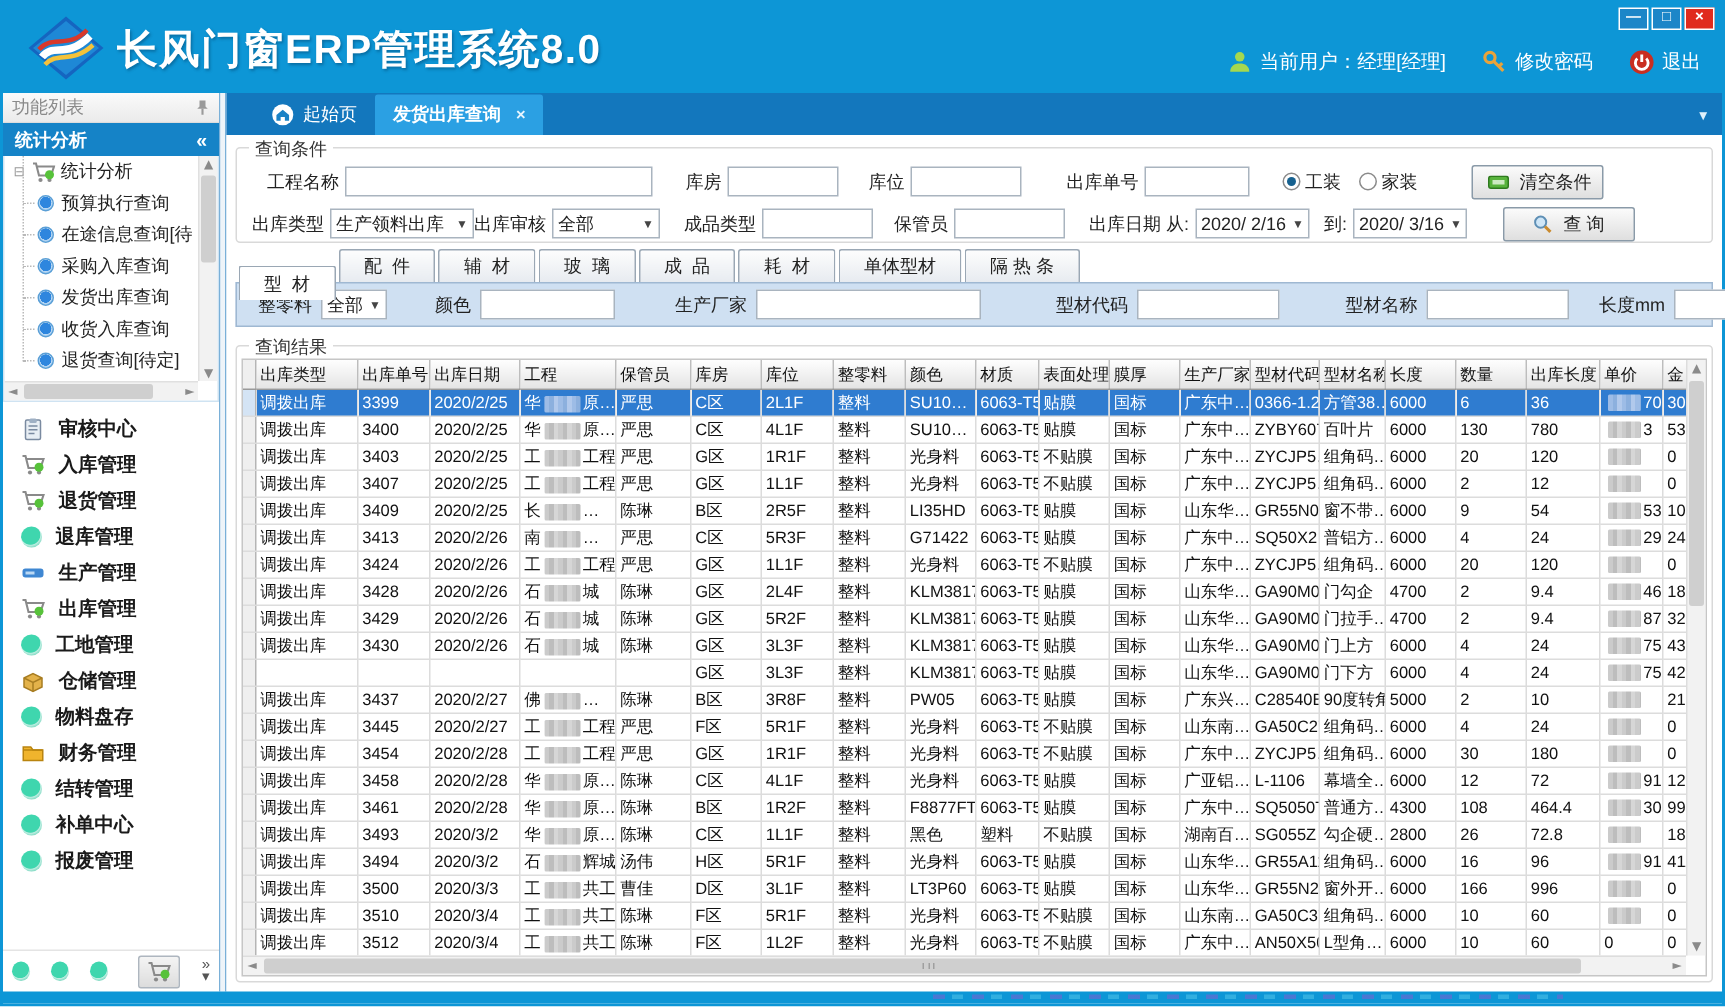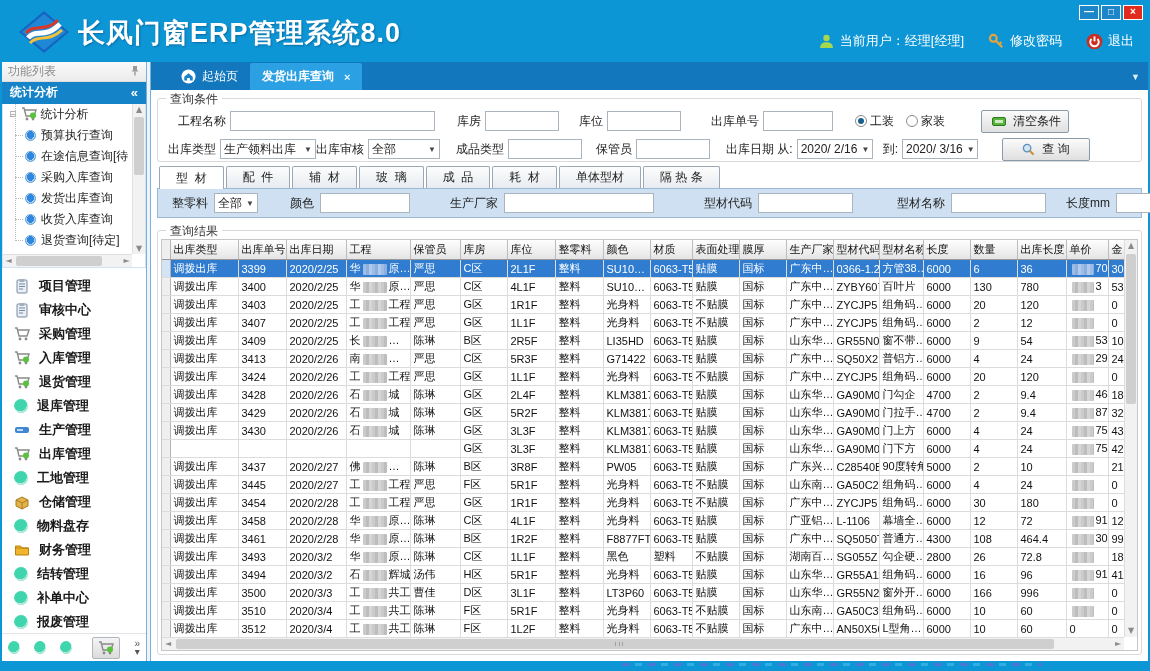--- a/index.html
+++ b/index.html
@@ -102,21 +102,21 @@
     border-radius:50%; background:#17618f; }
   .btn { height:23px; padding:0 10px; background:linear-gradient(#fbfbfb,#dfdfdf);
     border:1px solid #8a9aa8; border-radius:2px; font-size:12px; color:#222; display:inline-flex;
     align-items:center; gap:7px; cursor:pointer; font-family:inherit; }
 
   .mtabs { margin-top:6px; display:flex; align-items:flex-end; height:20px; flex:0 0 auto;
     padding-left:2px; }
   .mtab { border:1px solid #9aa7b4; border-bottom:none; background:linear-gradient(#fdfdfd,#e7ebf0);
     font-size:12px; color:#222; padding:2px 16px; margin-right:2px; border-radius:2px 2px 0 0;
     cursor:pointer; white-space:pre; }
-  .mtab.active { background:#fff; position:relative; top:1px; padding-top:3px; }
+  .mtab.active { background:#fff; position:relative; top:12px; padding-top:3px; }
   .filterbar { height:30px; background:#cfe0f2; border:1px solid #9fb8d2; display:flex;
     align-items:center; font-size:12px; color:#222; padding-left:14px; gap:6px; flex:0 0 auto;
     white-space:nowrap; }
 
   .rbox { margin-top:12px; flex:1 1 auto; padding:8px 3px 3px 3px; min-height:0;
     display:flex; flex-direction:column; }
   .tablewrap { position:relative; flex:1 1 auto; min-height:0; overflow:hidden;
     border:1px solid #c6c6c6; }
   .gridview { position:absolute; left:0; top:0; right:13px; bottom:13px; overflow:hidden; }
   table.grid { border-collapse:collapse; table-layout:fixed; width:970px; font-size:11px; }
@@ -274,41 +274,21 @@
       </div>
       <div class="sb-menu" id="sb-menu">
           <div class="menu-item">
             <span class="micon">
               <svg viewBox="0 0 16 16">
                 <rect x="3" y="2" width="10" height="13" rx="1" fill="#e8eef4" stroke="#7a8aa0"></rect>
                 <rect x="5.5" y="1" width="5" height="3" rx="1" fill="#9fb0c4"></rect>
                 <path d="M5 6h6M5 8.5h6M5 11h4" stroke="#7a8aa0" stroke-width="1"></path>
               </svg>
             </span>
-            <span>项目管理</span>
-          </div>
-          <div class="menu-item">
-            <span class="micon">
-              <svg viewBox="0 0 16 16">
-                <rect x="3" y="2" width="10" height="13" rx="1" fill="#e8eef4" stroke="#7a8aa0"></rect>
-                <rect x="5.5" y="1" width="5" height="3" rx="1" fill="#9fb0c4"></rect>
-                <path d="M5 6h6M5 8.5h6M5 11h4" stroke="#7a8aa0" stroke-width="1"></path>
-              </svg>
-            </span>
             <span>审核中心</span>
-          </div>
-          <div class="menu-item">
-            <span class="micon">
-              <svg viewBox="0 0 16 16">
-                <path d="M1 2h2l2 8h8l2-6H4" fill="none" stroke="#8a8a8a" stroke-width="1.4"></path>
-                <circle cx="6" cy="13" r="1.4" fill="#8a8a8a"></circle>
-                <circle cx="12" cy="13" r="1.4" fill="#8a8a8a"></circle>
-              </svg>
-            </span>
-            <span>采购管理</span>
           </div>
           <div class="menu-item">
             <span class="micon">
               <svg viewBox="0 0 16 16">
                 <path d="M1 2h2l2 8h8l2-6H4" fill="none" stroke="#8a8a8a" stroke-width="1.4"></path>
                 <circle cx="6" cy="13" r="1.4" fill="#8a8a8a"></circle>
                 <circle cx="12" cy="13" r="1.4" fill="#8a8a8a"></circle>
                 <circle cx="12" cy="9.5" r="3" fill="#57c23a"></circle>
               </svg>
             </span>

